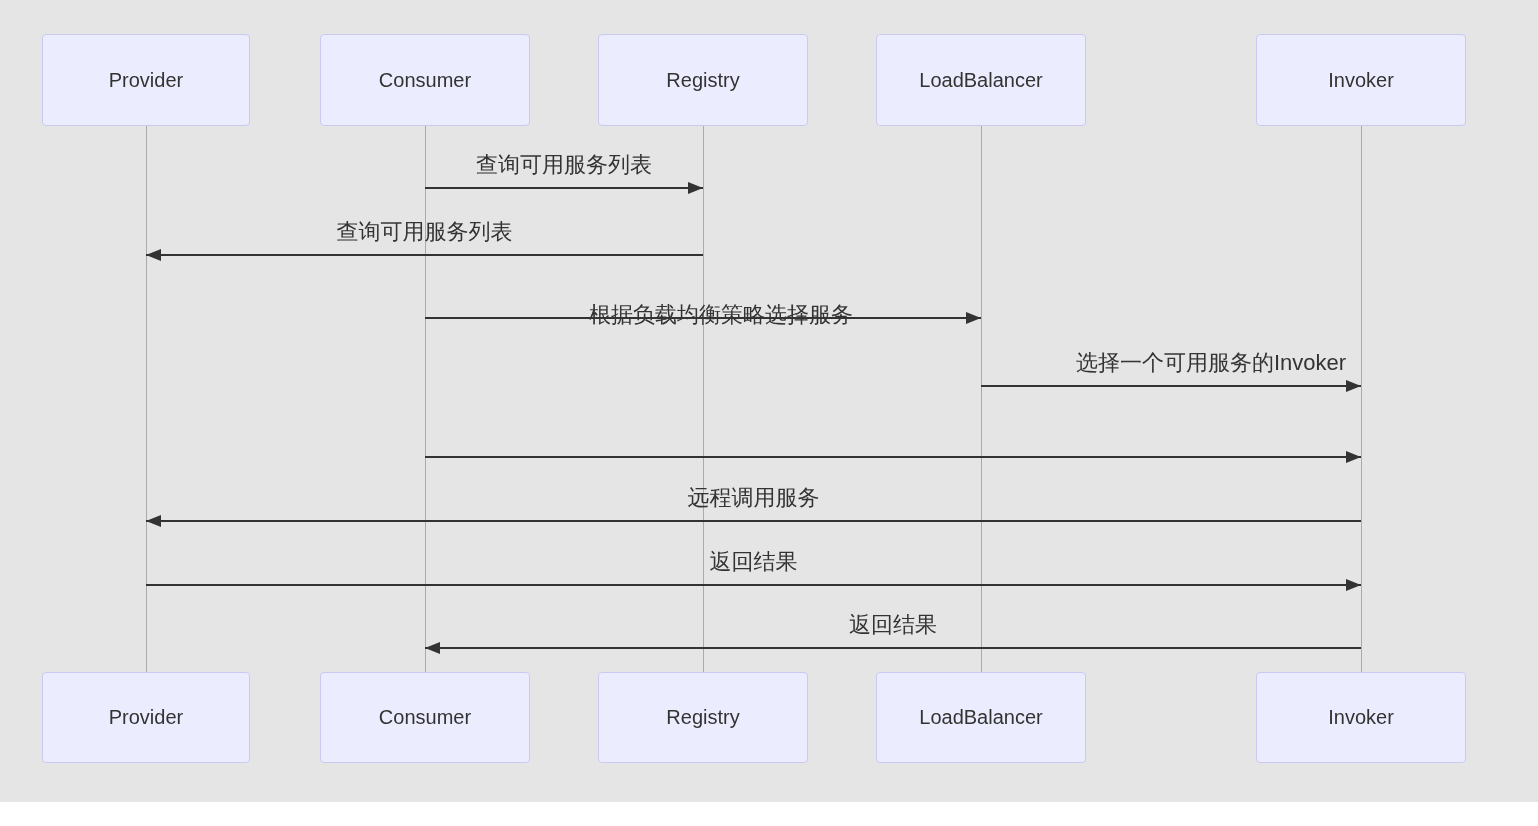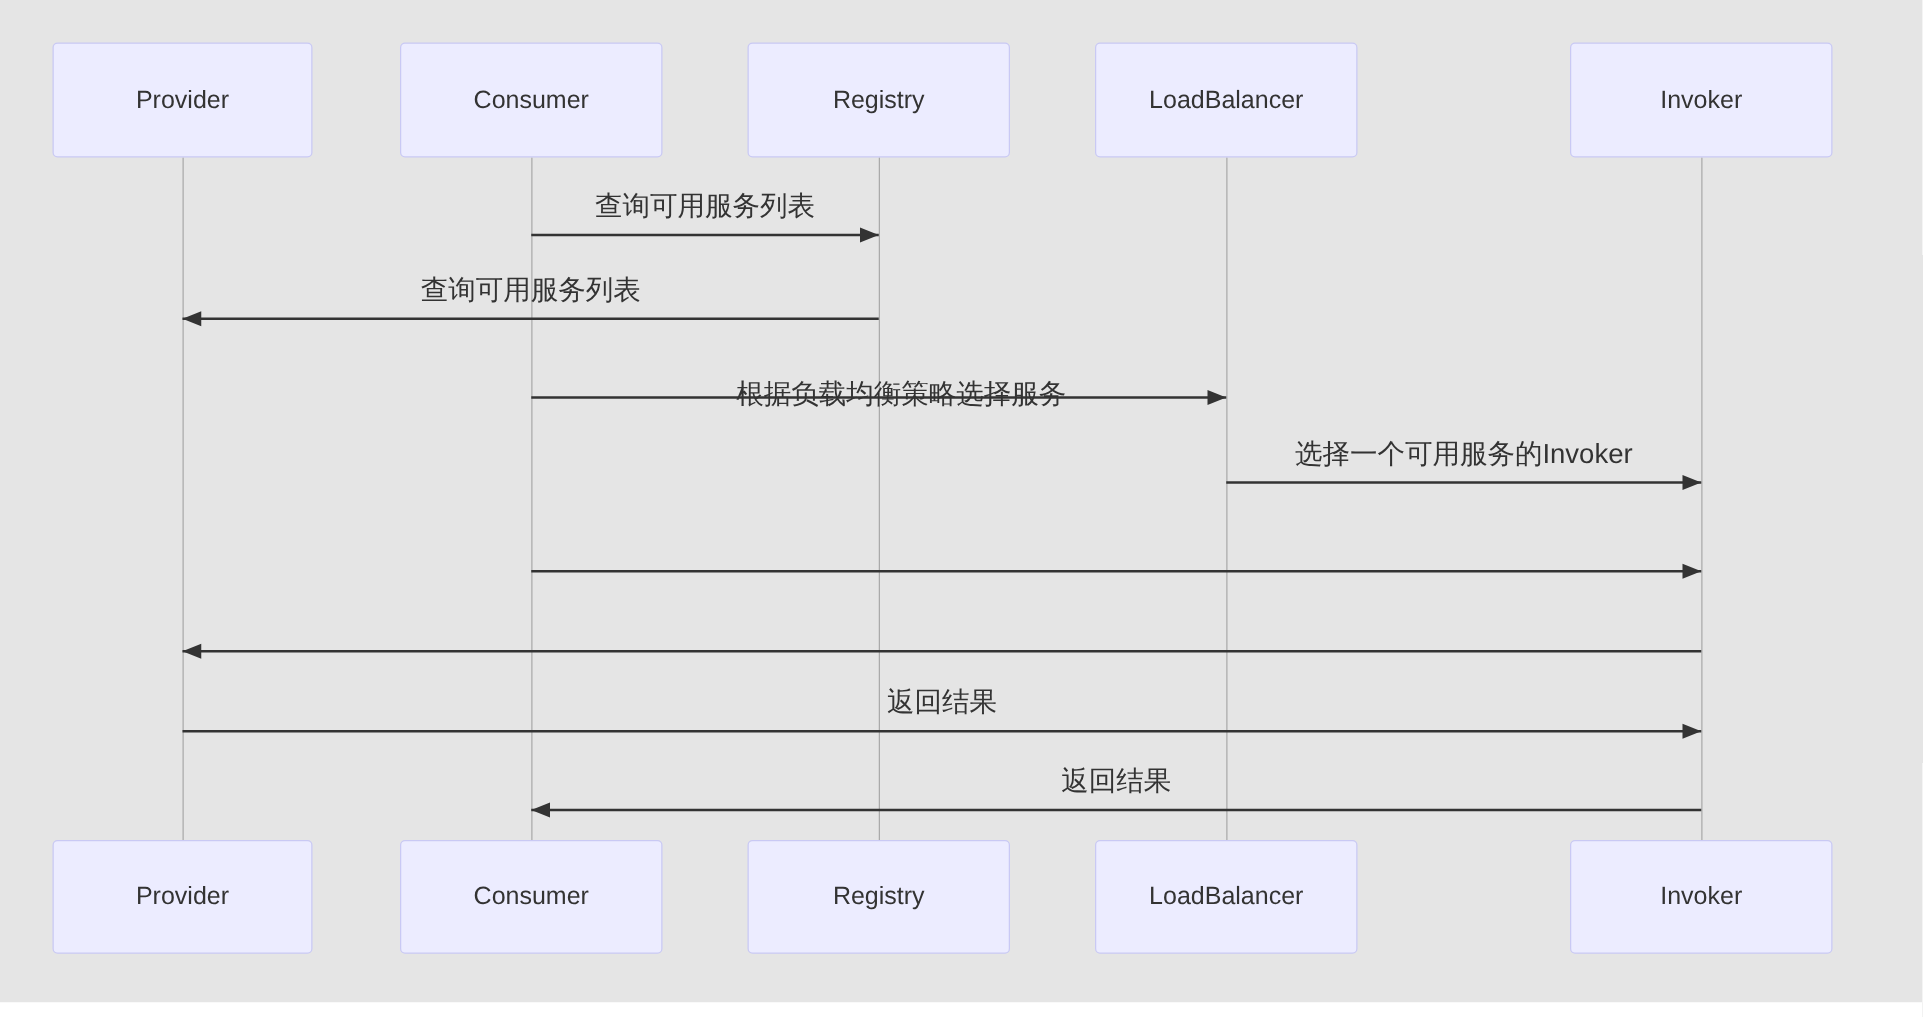--- a/index.html
+++ b/index.html
@@ -97,25 +97,26 @@
     </div>
     <div class="msg-label" style="left: 425px; width: 278px; top: 150px;">查询可用服务列表</div>
     <div class="msg-line" style="left: 425px; width: 278px; top: 187px;"></div>
     <div class="arrowhead right" style="top: 182px; left: 688px;"></div>
     <div class="msg-label" style="left: 146px; width: 557px; top: 217px;">查询可用服务列表</div>
     <div class="msg-line" style="left: 146px; width: 557px; top: 254px;"></div>
     <div class="arrowhead left" style="top: 249px; left: 146px;"></div>
     <div class="msg-label" style="left: 443px; width: 556px; top: 280px; margin-top: 20px;">根据负载均衡策略选择服务</div>
     <div class="msg-line" style="left: 425px; width: 556px; top: 317px;"></div>
     <div class="arrowhead right" style="top: 312px; left: 966px;"></div>
-    <div class="msg-label" style="left: 981px; width: 380px; top: 348px;">选择一个可用服务的Invoker</div>
+    <div class="msg-label" style="left: 981px; width: 380px; top: 348px; padding-left: 40px;">选择一个可用服务的Invoker</div>
     <div class="msg-line" style="left: 981px; width: 380px; top: 385px;"></div>
     <div class="arrowhead right" style="top: 380px; left: 1346px;"></div>
     <div class="msg-line" style="left: 425px; width: 936px; top: 456px;"></div>
     <div class="arrowhead right" style="top: 451px; left: 1346px;"></div>
+    <div class="msg-label" style="left: 146px; width: 1215px; top: 483px;">远程调用服务</div>
     <div class="msg-line" style="left: 146px; width: 1215px; top: 520px;"></div>
     <div class="arrowhead left" style="top: 515px; left: 146px;"></div>
     <div class="msg-label" style="left: 146px; width: 1215px; top: 547px;">返回结果</div>
     <div class="msg-line" style="left: 146px; width: 1215px; top: 584px;"></div>
     <div class="arrowhead right" style="top: 579px; left: 1346px;"></div>
     <div class="msg-label" style="left: 425px; width: 936px; top: 610px;">返回结果</div>
     <div class="msg-line" style="left: 425px; width: 936px; top: 647px;"></div>
     <div class="arrowhead left" style="top: 642px; left: 425px;"></div>
   </div>
 

